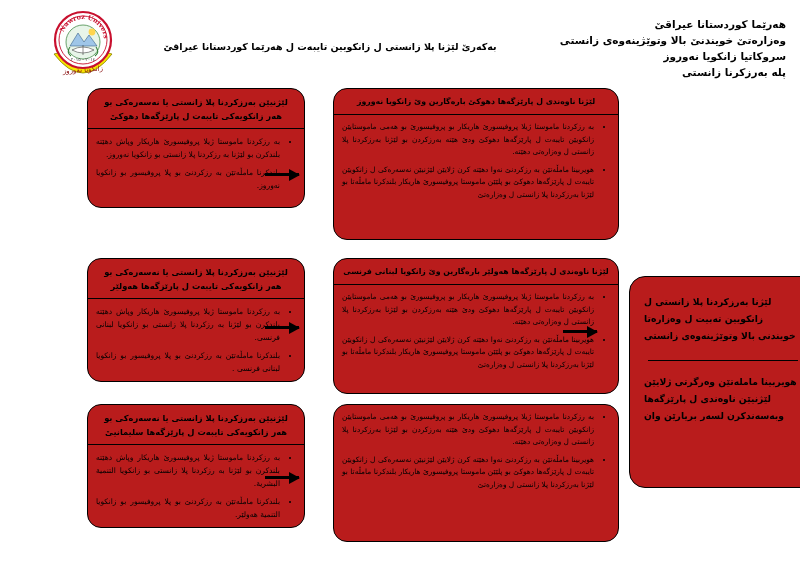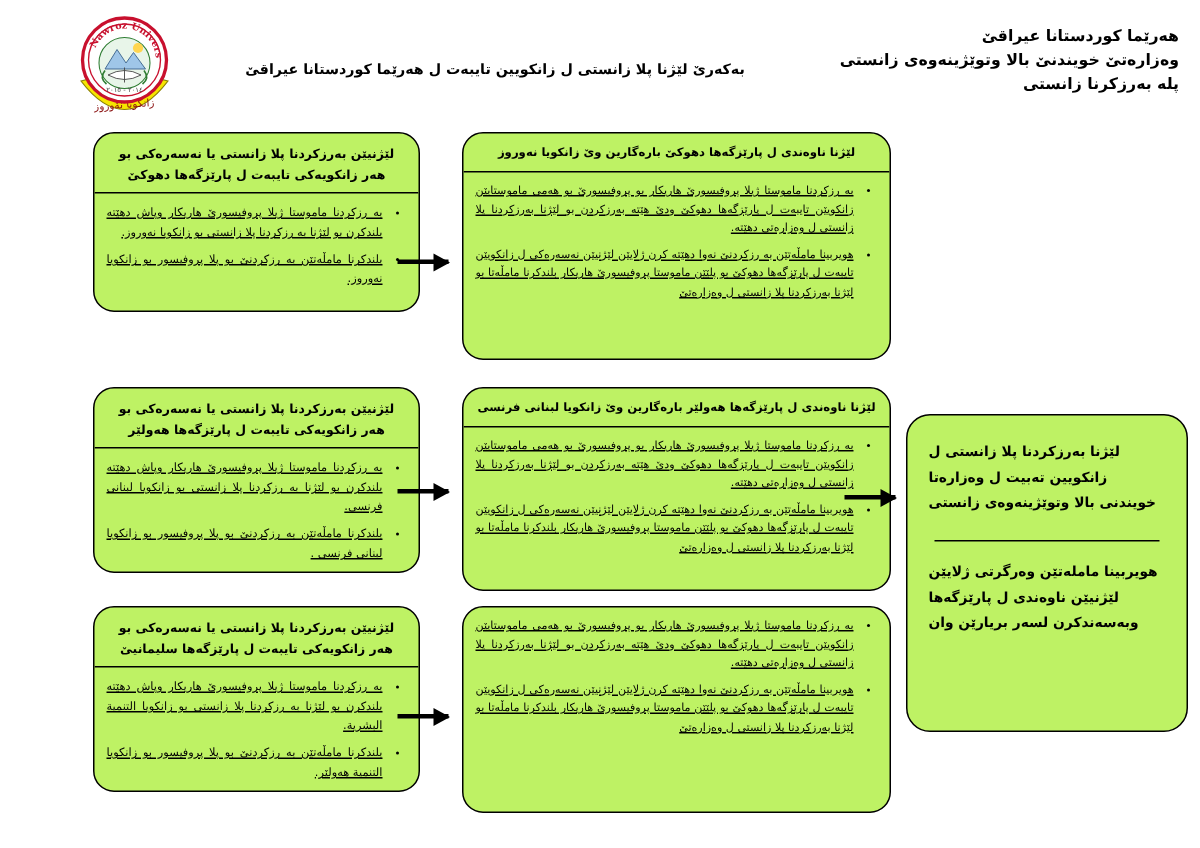--- a/index.html
+++ b/index.html
@@ -59,23 +59,24 @@
     font-weight: bold;
     line-height: 14px;
   }
 
   
   .box {
     position: absolute;
     box-sizing: border-box;
     border: 1.4px solid #000;
     border-radius: 14px;
-    background: #bef264;
+    background: #b91c1c;
     direction: rtl;
     overflow: hidden;
+    margin-left: 25px;
   }
   .box-title {
     font-weight: bold;
     text-align: center;
     direction: rtl;
     padding: 6px 8px 5px 8px;
     line-height: 14px;
     border-bottom: 1.2px solid #000;
   }
   .box-body {
@@ -86,21 +87,20 @@
     margin: 0;
     padding: 0 14px 0 0;
     list-style-type: disc;
     direction: rtl;
   }
   ul.bullets li {
     margin: 0 0 5px 0;
     padding: 0;
     text-align: justify;
     text-justify: inter-word;
-    text-decoration: underline;
   }
   ul.bullets li:last-child { margin-bottom: 0; }
 
   
   .left-box { width: 218px; left: 62px; }
   .left-box .box-title { font-size: 8.3px; }
   .left-box .box-body { font-size: 7.6px; line-height: 13px; }
   #left-box-1 { top: 88px;  height: 120px; }
   #left-box-2 { top: 258px; height: 124px; }
   #left-box-3 { top: 404px; height: 124px; }
@@ -193,20 +193,21 @@
         <path d="M43 39 L43 49" stroke="#444" stroke-width="0.6"></path>
         <path d="M30 41 Q26 46 31 50" fill="none" stroke="#2e7d32" stroke-width="1.1"></path>
         <path d="M56 41 Q60 46 55 50" fill="none" stroke="#2e7d32" stroke-width="1.1"></path>
         <text x="43" y="55" font-size="4.6" text-anchor="middle" fill="#444" font-family="'DejaVu Sans',sans-serif">٢٠١٤ - ٢٠١٥</text>
       </svg>
     </div>
 
     <div class="header-right">
       <div>هەرێما كوردستانا عیراقێ</div>
       <div>وەزارەتێ خویندنێ بالا وتوێژینەوەی زانستی</div>
+      <div>سروكاتیا زانكویا نەوروز</div>
       <div>پلە بەرزكرنا زانستی</div>
     </div>
 
     <div class="subtitle">بەكەرێ لێژنا پلا زانستی ل زانكویین تایبەت ل هەرێما كوردستانا عیراقێ</div>
   </div>
 
   <div class="box left-box" id="left-box-1">
     <div class="box-title">لێژنیێن بەرزكردنا پلا زانستی یا نەسەرەكی بو هەر زانكویەكی تایبەت ل پارێزگەها دهوكێ</div>
     <div class="box-body">
       <ul class="bullets">

